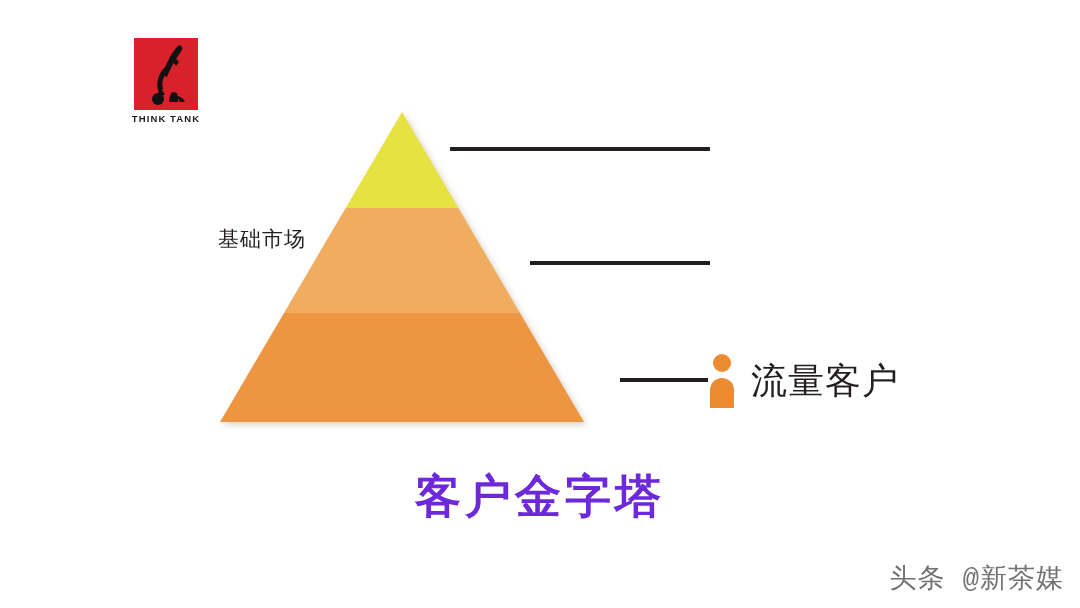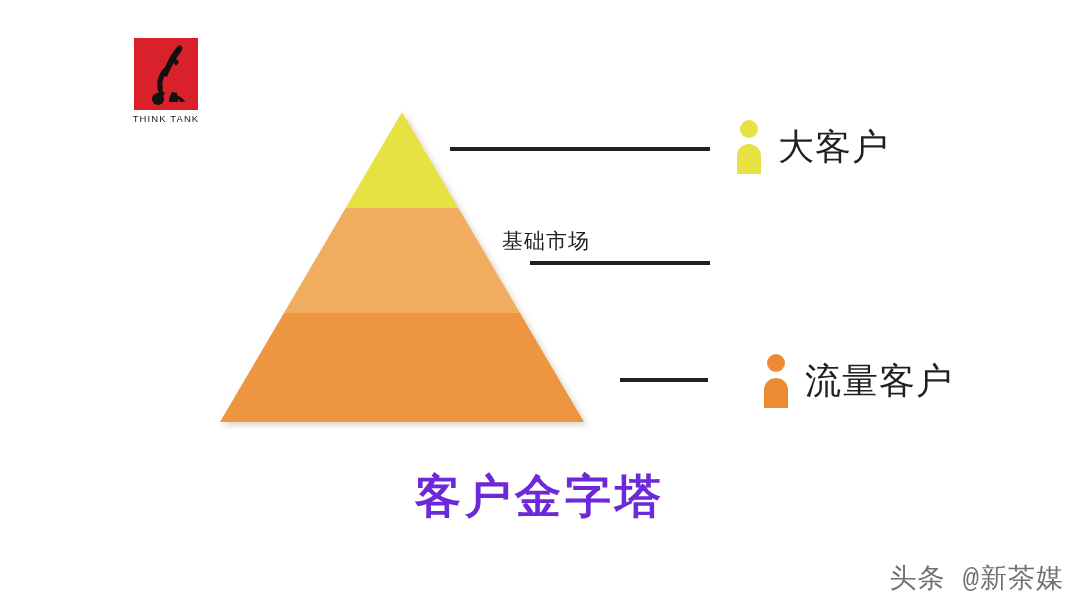--- a/index.html
+++ b/index.html
@@ -40,21 +40,21 @@
     overflow: hidden;
   }
   #logo-mark svg {
     position: absolute;
     left: 0;
     top: 0;
   }
   #logo-text {
     margin-top: 3px;
     font-size: 9.5px;
-    font-weight: normal;
+    font-weight: bold;
     letter-spacing: 1.1px;
     color: #1a1a1a;
     font-family: "Liberation Sans", "DejaVu Sans", sans-serif;
     white-space: nowrap;
   }
 
   
   #pyramid-wrap {
     position: absolute;
     left: 218px;
@@ -63,26 +63,26 @@
     height: 322px;
   }
   #pyramid-svg {
     position: absolute;
     left: 0;
     top: 0;
   }
   .pyramid-label {
     position: absolute;
     width: 100%;
-    text-align: right;
+    text-align: left;
     color: #231f20;
     font-size: 21px;
     line-height: 30px;
     letter-spacing: 1px;
-    font-family: Liberation Sans, sans-serif;
+    font-family: Liberation Mono, monospace;
     white-space: nowrap;
   }
   #pyramid-mid-label {
     left: 0;
     top: 118px;
   }
 
   
   .leader-line {
     position: absolute;
@@ -94,21 +94,21 @@
   #leader-line-3 { left: 620px; top: 378px; width: 88px; }
 
   
   .legend-row {
     position: absolute;
     display: flex;
     align-items: center;
   }
   #legend-row-1 { left: 736px; top: 118px; }
   #legend-row-2 { left: 736px; top: 234px; }
-  #legend-row-3 { left: 763px; top: 352px; }
+  #legend-row-3 { left: 709px; top: 352px; }
 
   .legend-icon {
     width: 26px;
     height: 58px;
     flex: 0 0 26px;
     margin-right: 16px;
     position: relative;
   }
   .legend-label {
     font-size: 36px;
@@ -189,29 +189,20 @@
     </svg>
     <div class="pyramid-label" id="pyramid-mid-label">
       <div>基础市场</div>
     </div>
   </div>
 
   <div class="leader-line" id="leader-line-1"></div>
   <div class="leader-line" id="leader-line-2"></div>
   <div class="leader-line" id="leader-line-3"></div>
 
-  <div class="legend-row" id="legend-row-1">
-    <div class="legend-icon">
-      <svg width="26" height="58" viewBox="0 0 26 58" xmlns="http://www.w3.org/2000/svg">
-        <circle cx="13" cy="11" r="9" fill="#E6E243"></circle>
-        <path d="M1 56 L1 38 A12 12 0 0 1 25 38 L25 56 Z" fill="#E6E243"></path>
-      </svg>
-    </div>
-    <div class="legend-label">大客户</div>
-  </div>
 
 
   <div class="legend-row" id="legend-row-3">
     <div class="legend-icon">
       <svg width="26" height="58" viewBox="0 0 26 58" xmlns="http://www.w3.org/2000/svg">
         <circle cx="13" cy="11" r="9" fill="#ED8B33"></circle>
         <path d="M1 56 L1 38 A12 12 0 0 1 25 38 L25 56 Z" fill="#ED8B33"></path>
       </svg>
     </div>
     <div class="legend-label">流量客户</div>

